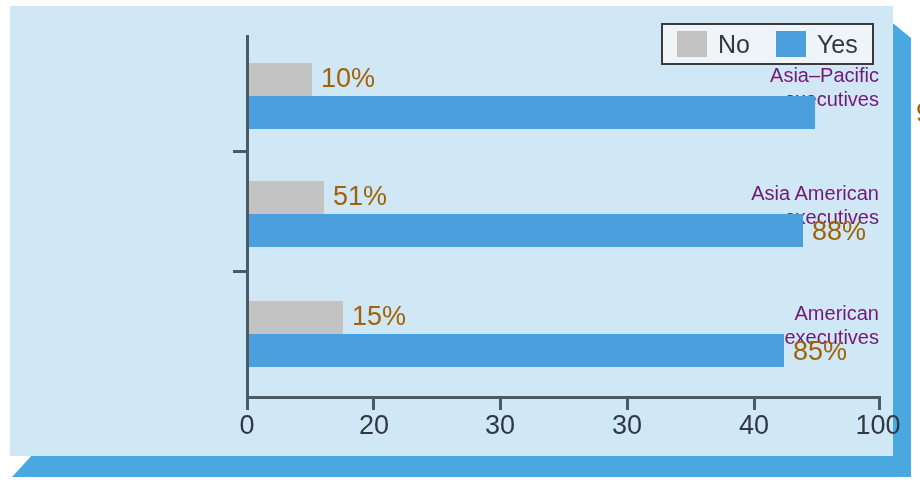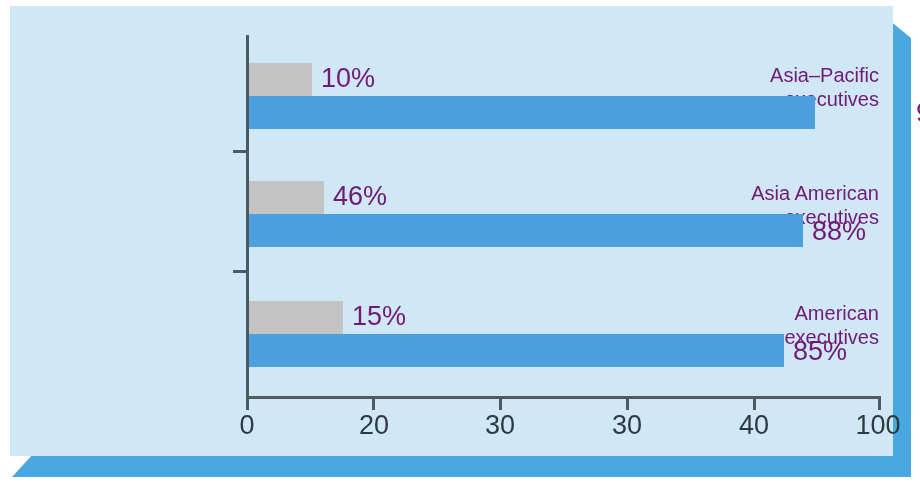--- a/index.html
+++ b/index.html
@@ -142,34 +142,44 @@
     position: absolute;
     left: 239px;
     height: 33px;
   }
   .bar.no  { background: #c3c3c3; }
   .bar.yes { background: #4a9fdc; }
 
   .barlabel {
     position: absolute;
     font-size: 27px;
-    color: #701a75;
+    color: #a16207;
     white-space: nowrap;
   }
 </style>
 </head>
 <body>
 
 <div id="figure">
 
   <div class="shadow-right"></div>
   <div class="shadow-bottom"></div>
 
   <div class="panel">
 
+    <div class="legend">
+      <div class="legend-entry">
+        <span class="legend-swatch" style="background:#c3c3c3"></span>
+        <span class="legend-label">No</span>
+      </div>
+      <div class="legend-entry">
+        <span class="legend-swatch" style="background:#4a9fdc"></span>
+        <span class="legend-label">Yes</span>
+      </div>
+    </div>
 
     <div class="axis-y"></div>
     <div class="axis-x"></div>
 
     <div class="ytick" style="top:144px"></div>
     <div class="ytick" style="top:264px"></div>
 
     <div class="xtick" style="left:236px"></div>
     <div class="xtick" style="left:362px"></div>
     <div class="xtick" style="left:489px"></div>
@@ -190,21 +200,21 @@
     <div class="bar no" id="bar-no-0" style="top: 57px; width: 63px; background: rgb(195, 195, 195);"></div>
     <div class="barlabel" id="lbl-no-0" style="top: 57px; left: 311px;">10%</div>
 
     <div class="bar yes" id="bar-yes-0" style="top: 90px; width: 566px; background: rgb(74, 159, 220);"></div>
     <div class="barlabel" id="lbl-yes-0" style="top: 92px; left: 862px; margin-left: 44px;">90%</div>
 
     <div class="catlabel" style="top:175px">Asia American
 executives</div>
 
     <div class="bar no" id="bar-no-1" style="top: 175px; width: 75px; background: rgb(195, 195, 195);"></div>
-    <div class="barlabel" id="lbl-no-1" style="top: 175px; left: 323px;">46%</div>
+    <div class="barlabel" id="lbl-no-1" style="top: 175px; left: 323px;">51%</div>
 
     <div class="bar yes" id="bar-yes-1" style="top: 208px; width: 554px; background: rgb(74, 159, 220);"></div>
     <div class="barlabel" id="lbl-yes-1" style="top: 210px; left: 802px; text-align: center;">88%</div>
 
     <div class="catlabel" style="top:295px">American
 executives</div>
 
     <div class="bar no" id="bar-no-2" style="top: 295px; width: 94px; background: rgb(195, 195, 195);"></div>
     <div class="barlabel" id="lbl-no-2" style="top: 295px; left: 342px;">15%</div>
 

